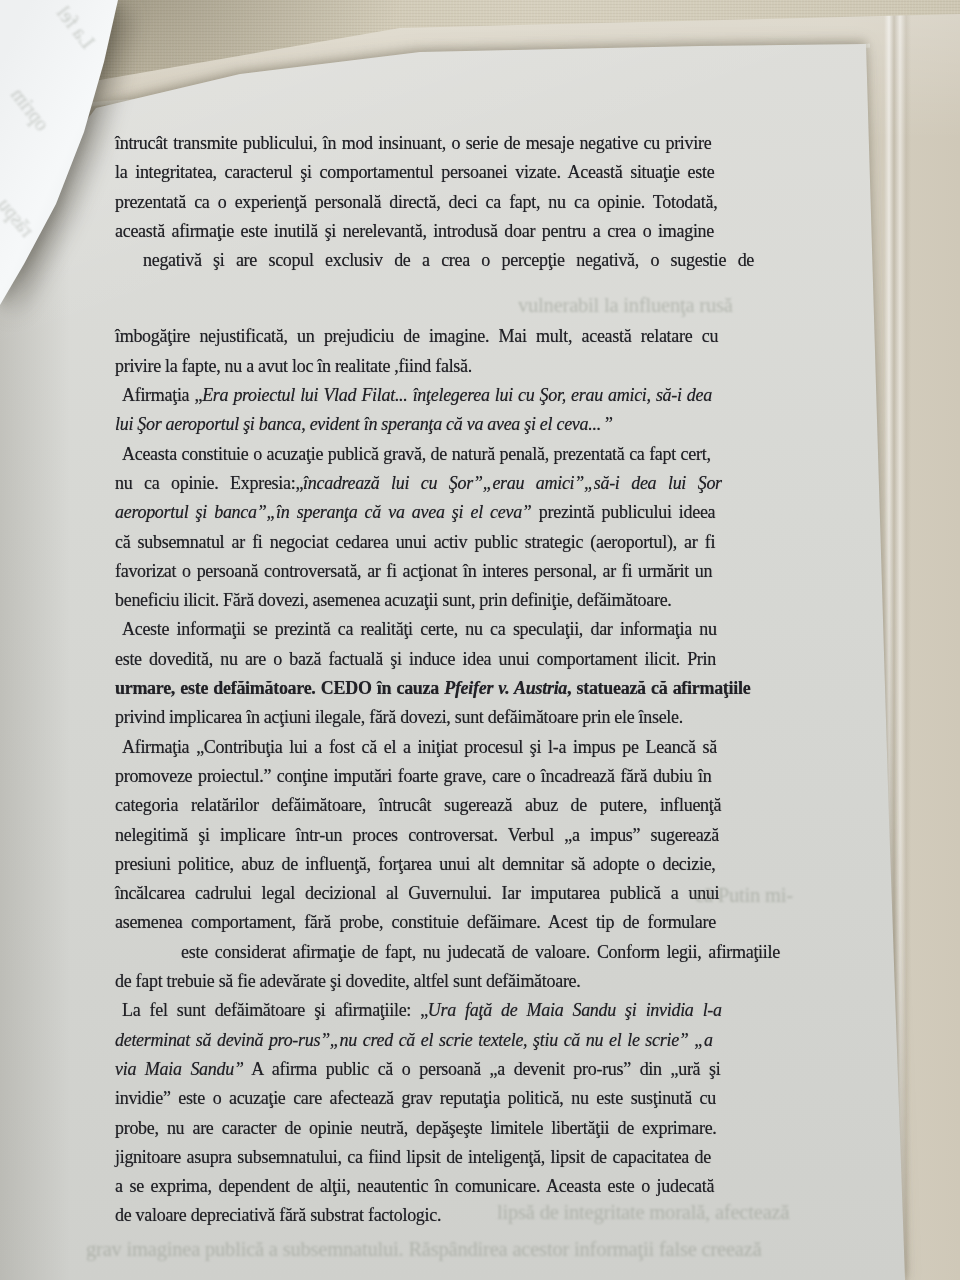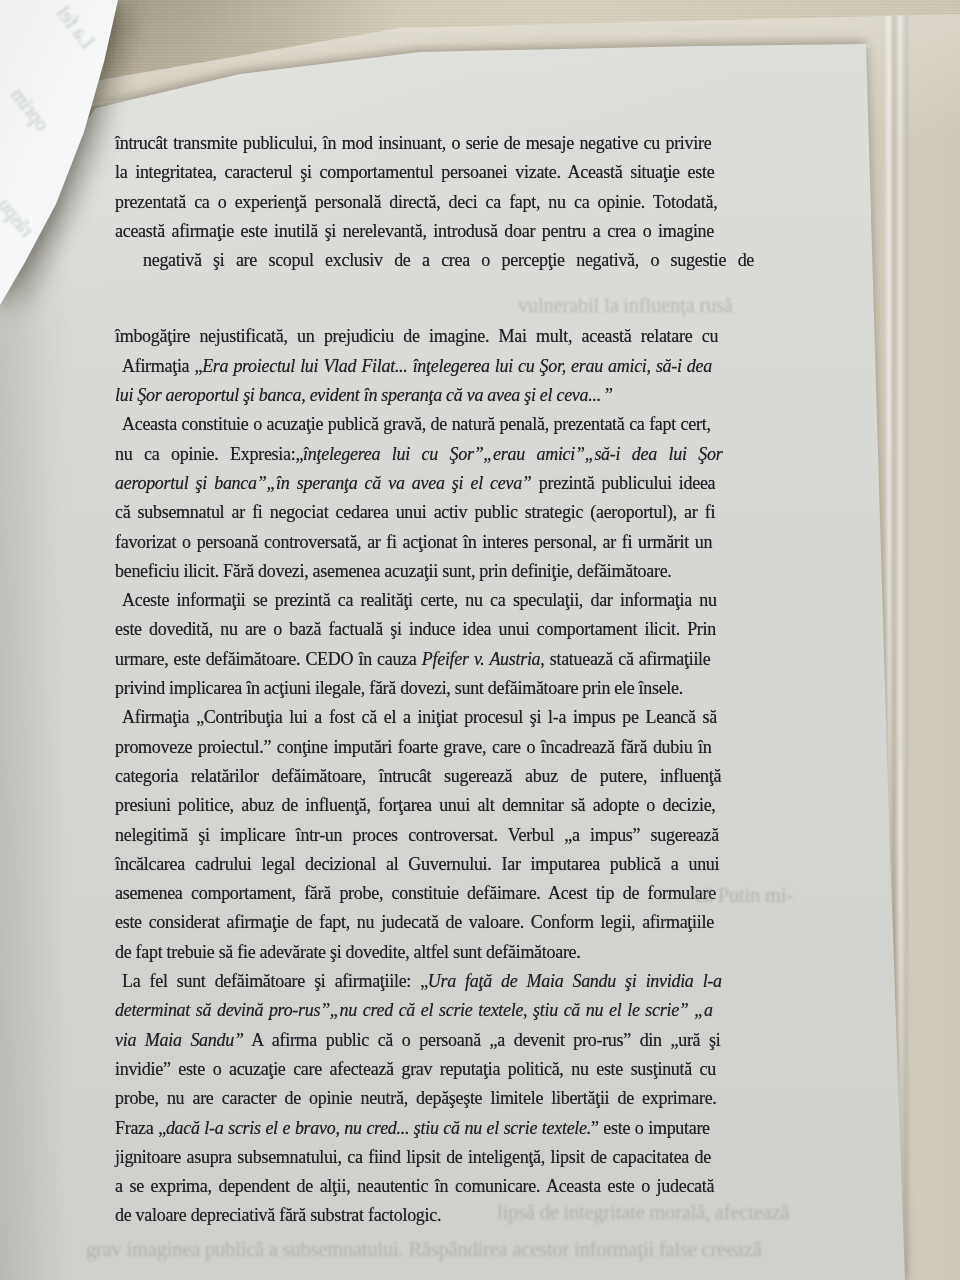--- a/index.html
+++ b/index.html
@@ -62,47 +62,47 @@
   <div class="stack-edge"></div>
   <div class="page-wrap">
     <div class="page">
       <div class="text-block" id="text-block">
           <div class="line" style="word-spacing: 1.36px;"><span class="m"><span>întrucât transmite publicului, în mod insinuant, o serie de mesaje negative cu privire</span></span></div>
           <div class="line" style="word-spacing: 3.63px;"><span class="m"><span>la integritatea, caracterul şi comportamentul persoanei vizate. Această situaţie este</span></span></div>
           <div class="line" style="word-spacing: 4.01px;"><span class="m"><span>prezentată ca o experienţă personală directă, deci ca fapt, nu ca opinie. Totodată,</span></span></div>
           <div class="line" style="word-spacing: 2.52px;"><span class="m"><span>această afirmaţie este inutilă şi nerelevantă, introdusă doar pentru a crea o imagine</span></span></div>
           <div class="line" style="word-spacing: 7.26px; margin-left: 28px;"><span class="m"><span>negativă şi are scopul exclusiv de a crea o percepţie negativă, o sugestie de</span></span></div>
           <div class="line" style="word-spacing: 5.22px; margin-top: 47px;"><span class="m"><span>îmbogăţire nejustificată, un prejudiciu de imagine. Mai mult, această relatare cu</span></span></div>
+          <div class="line"><span class="m"><span>privire la fapte, nu a avut loc în realitate ,fiind falsă.</span></span></div>
           <div class="line ind" style="word-spacing: 0.96px;"><span class="m"><span>Afirmaţia „</span><span class="it">Era proiectul lui Vlad Filat... înţelegerea lui cu Şor, erau amici, să-i dea</span></span></div>
           <div class="line"><span class="m"><span class="it">lui Şor aeroportul şi banca, evident în speranţa că va avea şi el ceva... </span><span>”</span></span></div>
           <div class="line ind" style="word-spacing: 0.46px;"><span class="m"><span>Aceasta constituie o acuzaţie publică gravă, de natură penală, prezentată ca fapt cert,</span></span></div>
-          <div class="line" style="word-spacing: 7.45px;"><span class="m"><span>nu ca opinie. Expresia:„</span><span class="it">înţelegerea lui cu Şor”„erau amici”„să-i dea lui Şor</span></span></div>
+          <div class="line" style="word-spacing: 7.45px;"><span class="m"><span>nu ca opinie. Expresia:„</span><span class="it">încadrează lui cu Şor”„erau amici”„să-i dea lui Şor</span></span></div>
           <div class="line" style="word-spacing: 3.03px;"><span class="m"><span class="it">aeroportul şi banca”„în speranţa că va avea şi el ceva”</span><span> prezintă publicului ideea</span></span></div>
           <div class="line" style="word-spacing: 3.03px;"><span class="m"><span>că subsemnatul ar fi negociat cedarea unui activ public strategic (aeroportul), ar fi</span></span></div>
           <div class="line" style="word-spacing: 1.64px;"><span class="m"><span>favorizat o persoană controversată, ar fi acţionat în interes personal, ar fi urmărit un</span></span></div>
           <div class="line"><span class="m"><span>beneficiu ilicit. Fără dovezi, asemenea acuzaţii sunt, prin definiţie, defăimătoare.</span></span></div>
           <div class="line ind" style="word-spacing: 3.21px;"><span class="m"><span>Aceste informaţii se prezintă ca realităţi certe, nu ca speculaţii, dar informaţia nu</span></span></div>
           <div class="line" style="word-spacing: 3.12px;"><span class="m"><span>este dovedită, nu are o bază factuală şi induce idea unui comportament ilicit. Prin</span></span></div>
-          <div class="line" style="word-spacing: 1.04px;"><span class="m"><span>urmare, este defăimătoare. CEDO în cauza </span><span class="it">Pfeifer v. Austria</span><span>, statuează că afirmaţiile</span></span></div>
+          <div class="line" style="word-spacing: 1.04px; font-weight: bold;"><span class="m"><span>urmare, este defăimătoare. CEDO în cauza </span><span class="it">Pfeifer v. Austria</span><span>, statuează că afirmaţiile</span></span></div>
           <div class="line"><span class="m"><span>privind implicarea în acţiuni ilegale, fără dovezi, sunt defăimătoare prin ele însele.</span></span></div>
           <div class="line ind" style="word-spacing: 2.66px;"><span class="m"><span>Afirmaţia „Contribuţia lui a fost că el a iniţiat procesul şi l-a impus pe Leancă să</span></span></div>
           <div class="line" style="word-spacing: 1.5px;"><span class="m"><span>promoveze proiectul.” conţine imputări foarte grave, care o încadrează fără dubiu în</span></span></div>
           <div class="line" style="word-spacing: 8.56px;"><span class="m"><span>categoria relatărilor defăimătoare, întrucât sugerează abuz de putere, influenţă</span></span></div>
+          <div class="line" style="word-spacing: 6.16px;"><span class="m"><span>nelegitimă şi implicare într-un proces controversat. Verbul „a impus” sugerează</span></span></div>
           <div class="line" style="word-spacing: 3.23px;"><span class="m"><span>presiuni politice, abuz de influenţă, forţarea unui alt demnitar să adopte o decizie,</span></span></div>
-          <div class="line" style="word-spacing: 6.16px;"><span class="m"><span>nelegitimă şi implicare într-un proces controversat. Verbul „a impus” sugerează</span></span></div>
           <div class="line" style="word-spacing: 5.8px;"><span class="m"><span>încălcarea cadrului legal decizional al Guvernului. Iar imputarea publică a unui</span></span></div>
           <div class="line" style="word-spacing: 4.31px;"><span class="m"><span>asemenea comportament, fără probe, constituie defăimare. Acest tip de formulare</span></span></div>
-          <div class="line" style="word-spacing: 2.69px;"><span class="m"><span>este considerat afirmaţie de fapt, nu judecată de valoare. Conform legii, afirmaţiile</span></span></div>
+          <div class="line" style="word-spacing: 2.69px; text-align: center;"><span class="m"><span>este considerat afirmaţie de fapt, nu judecată de valoare. Conform legii, afirmaţiile</span></span></div>
           <div class="line"><span class="m"><span>de fapt trebuie să fie adevărate şi dovedite, altfel sunt defăimătoare.</span></span></div>
           <div class="line ind" style="word-spacing: 4.93px;"><span class="m"><span>La fel sunt defăimătoare şi afirmaţiile: „</span><span class="it">Ura faţă de Maia Sandu şi invidia l-a</span></span></div>
           <div class="line" style="word-spacing: 1.58px;"><span class="m"><span class="it">determinat să devină pro-rus”„nu cred că el scrie textele, ştiu că nu el le scrie” „a</span></span></div>
           <div class="line" style="word-spacing: 4.55px;"><span class="m"><span class="it">via Maia Sandu”</span><span> A afirma public că o persoană „a devenit pro-rus” din „ură şi</span></span></div>
           <div class="line" style="word-spacing: 3.44px;"><span class="m"><span>invidie” este o acuzaţie care afectează grav reputaţia politică, nu este susţinută cu</span></span></div>
           <div class="line" style="word-spacing: 4px;"><span class="m"><span>probe, nu are caracter de opinie neutră, depăşeşte limitele libertăţii de exprimare.</span></span></div>
-          <div class="line" style="word-spacing: 0.51px;"><span class="m"><span>Fraza „</span><span class="it">dacă l-a scris el e bravo, nu cred... ştiu că nu el scrie textele.</span><span>” este o imputare</span></span></div>
           <div class="line" style="word-spacing: 1.4px;"><span class="m"><span>jignitoare asupra subsemnatului, ca fiind lipsit de inteligenţă, lipsit de capacitatea de</span></span></div>
           <div class="line" style="word-spacing: 2.57px;"><span class="m"><span>a se exprima, dependent de alţii, neautentic în comunicare. Aceasta este o judecată</span></span></div>
           <div class="line"><span class="m"><span>de valoare depreciativă fără substrat factologic.</span></span></div>
         </div>
       <div id="ghost-layer">
           <span class="ghost" style="left: 518px; top: 294px;">vulnerabil la influenţa rusă</span>
           <span class="ghost" style="left: 695px; top: 884px;">că Putin mi-</span>
           <span class="ghost" style="left: 497px; top: 1201px;">lipsă de integritate morală, afectează</span>
           <span class="ghost" style="left: 86px; top: 1238px;">grav imaginea publică a subsemnatului. Răspândirea acestor informaţii false creează</span>
         </div>

